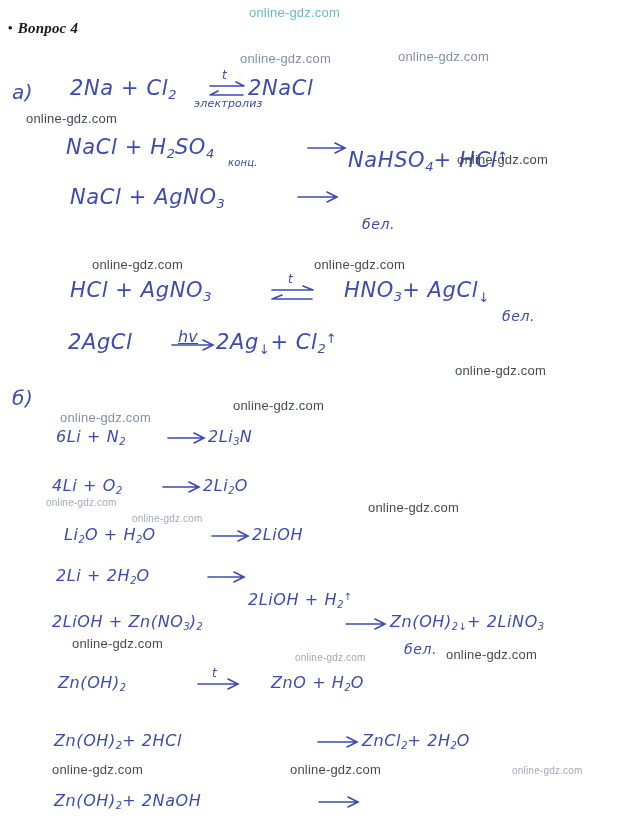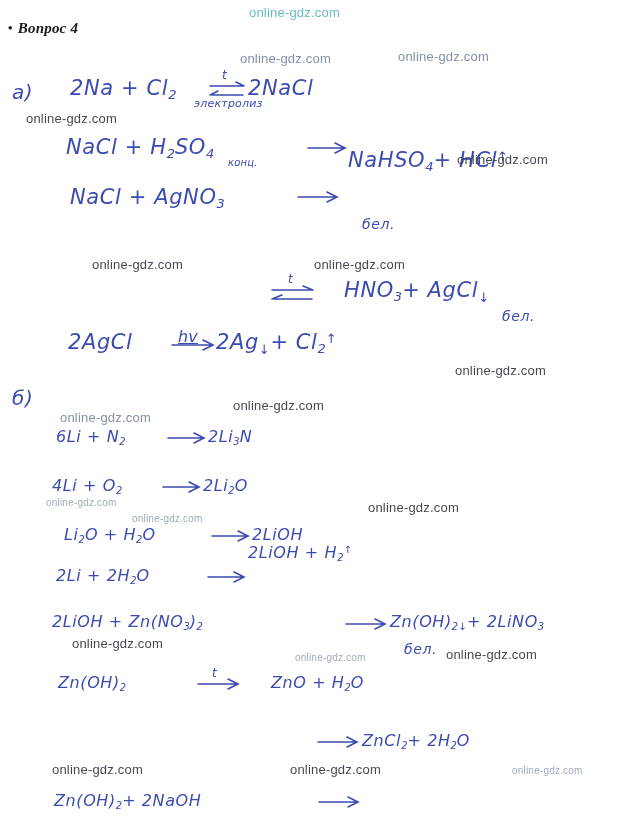--- a/index.html
+++ b/index.html
@@ -148,20 +148,23 @@
   <div class="hw tiny" style="left:228px; top:157px; font-size:10px;">конц.</div>
   <div class="hw big" style="left:348px; top:148px;">
     <span>NaHSO</span><sub>4</sub><span>+ HCl</span><sup>↑</sup>
   </div>
 
   <div class="hw big" style="left:70px; top:185px;">
     <span>NaCl + AgNO</span><sub>3</sub>
   </div>
   <div class="hw small" style="left:362px; top:216px;">бел.</div>
 
+  <div class="hw big" style="left:70px; top:278px;">
+    <span>HCl + AgNO</span><sub>3</sub>
+  </div>
   <div class="hw tiny" style="left:288px; top:272px; font-size:12px;">t</div>
   <div class="hw big" style="left:344px; top:278px;">
     <span>HNO</span><sub>3</sub><span>+ AgCl</span><sup style="vertical-align:-0.35em;">↓</sup>
   </div>
   <div class="hw small" style="left:502px; top:308px;">бел.</div>
 
   <div class="hw big" style="left:68px; top:330px;">2AgCl</div>
   <div class="hw tiny" style="left:178px; top:327px; font-size:16px;text-decoration:underline;">hv</div>
   <div class="hw big" style="left:216px; top:330px;">
     <span>2Ag</span><sup style="vertical-align:-0.35em;">↓</sup><span>+ Cl</span><sub>2</sub><sup>↑</sup>
@@ -184,40 +187,43 @@
   </div>
 
   <div class="hw med" style="left:64px; top:525px;">
     <span>Li</span><sub>2</sub><span>O + H</span><sub>2</sub><span>O</span>
   </div>
   <div class="hw med" style="left:252px; top:525px;">2LiOH</div>
 
   <div class="hw med" style="left:56px; top:566px;">
     <span>2Li + 2H</span><sub>2</sub><span>O</span>
   </div>
-  <div class="hw med" style="left:248px; top:543px;">
+  <div class="hw med" style="left:248px; top:590px;">
     <span>2LiOH + H</span><sub>2</sub><sup>↑</sup>
   </div>
 
   <div class="hw med" style="left:52px; top:612px;">
     <span>2LiOH + Zn(NO</span><sub>3</sub><span>)</span><sub>2</sub>
   </div>
   <div class="hw med" style="left:390px; top:612px;">
     <span>Zn(OH)</span><sub>2</sub><sup style="vertical-align:-0.35em;">↓</sup><span>+ 2LiNO</span><sub>3</sub>
   </div>
   <div class="hw small" style="left:404px; top:641px;">бел.</div>
 
   <div class="hw med" style="left:58px; top:673px;">
     <span>Zn(OH)</span><sub>2</sub>
   </div>
   <div class="hw tiny" style="left:212px; top:666px; font-size:12px;">t</div>
   <div class="hw med" style="left:243px; top:673px;margin-left:28px;">
     <span>ZnO + H</span><sub>2</sub><span>O</span>
   </div>
 
+  <div class="hw med" style="left:54px; top:731px;">
+    <span>Zn(OH)</span><sub>2</sub><span>+ 2HCl</span>
+  </div>
   <div class="hw med" style="left:362px; top:731px;">
     <span>ZnCl</span><sub>2</sub><span>+ 2H</span><sub>2</sub><span>O</span>
   </div>
 
   <div class="hw med" style="left:54px; top:791px;">
     <span>Zn(OH)</span><sub>2</sub><span>+ 2NaOH</span>
   </div>
 
   <div class="wm teal" style="left:249px; top:5px;">online-gdz.com</div>
   <div class="wm dark" style="left:240px; top:51px;">online-gdz.com</div>

